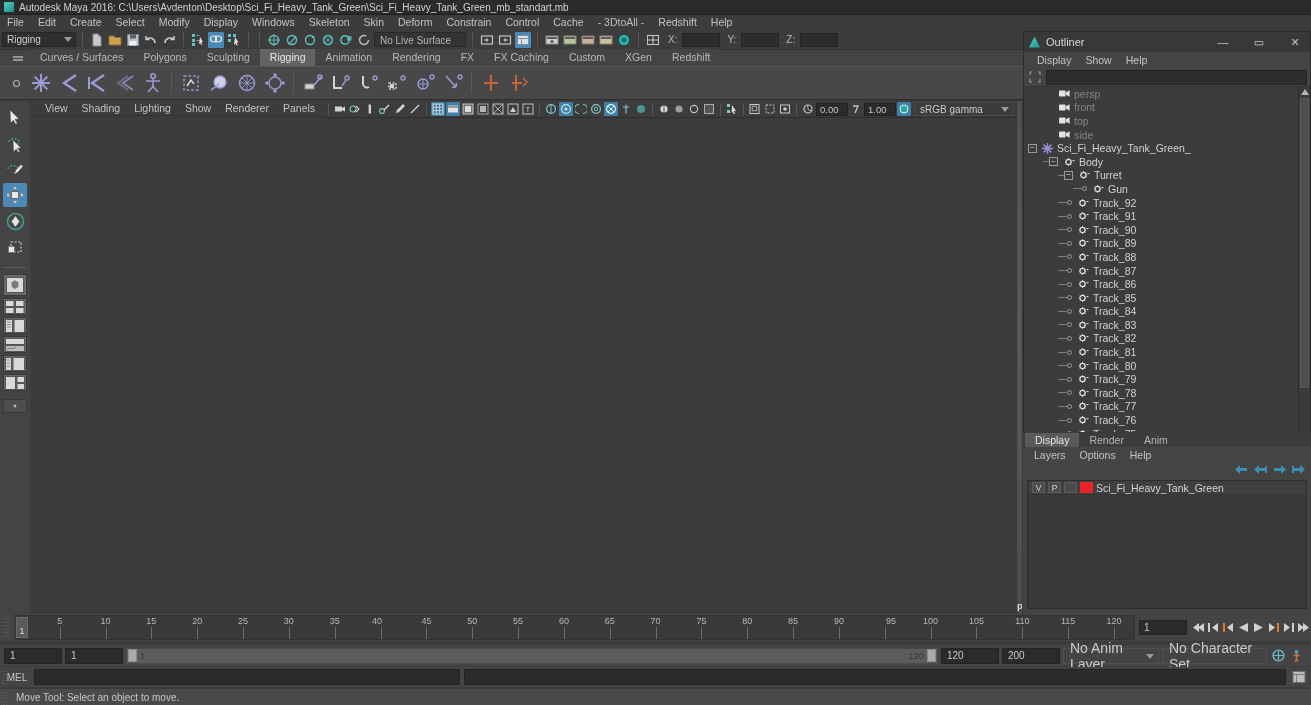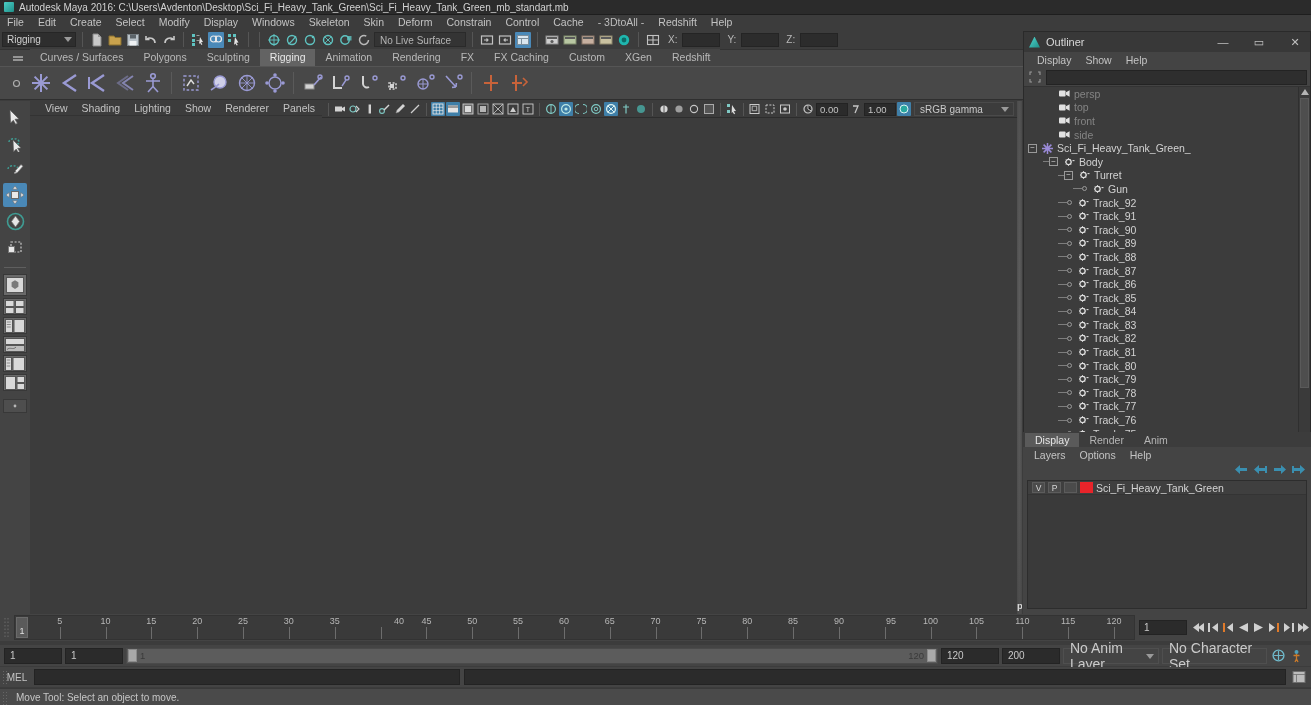--- a/index.html
+++ b/index.html
@@ -1182,32 +1182,32 @@
           </div>
           <div class="ol-row">
             <span class="ol-indent" style="width: 17px;"></span>
             <span style="width: 11px;"></span>
             <span style="display: inline-flex; align-items: center; margin: 0px 4px 0px 5px;">
               <svg width="11" height="9" viewBox="0 0 11 9">
                 <rect x="0" y="1.5" width="6.6" height="6" rx="1" fill="#e2e2e2"></rect>
                 <path d="M7 3.3l3.6-2v6.4L7 5.7z" fill="#e2e2e2"></path>
               </svg>
             </span>
-            <span class="ol-label dim">top</span>
+            <span class="ol-label dim">front</span>
           </div>
           <div class="ol-row">
             <span class="ol-indent" style="width: 17px;"></span>
             <span style="width: 11px;"></span>
             <span style="display: inline-flex; align-items: center; margin: 0px 4px 0px 5px;">
               <svg width="11" height="9" viewBox="0 0 11 9">
                 <rect x="0" y="1.5" width="6.6" height="6" rx="1" fill="#e2e2e2"></rect>
                 <path d="M7 3.3l3.6-2v6.4L7 5.7z" fill="#e2e2e2"></path>
               </svg>
             </span>
-            <span class="ol-label dim">front</span>
+            <span class="ol-label dim">top</span>
           </div>
           <div class="ol-row">
             <span class="ol-indent" style="width: 17px;"></span>
             <span style="width: 11px;"></span>
             <span style="display: inline-flex; align-items: center; margin: 0px 4px 0px 5px;">
               <svg width="11" height="9" viewBox="0 0 11 9">
                 <rect x="0" y="1.5" width="6.6" height="6" rx="1" fill="#e2e2e2"></rect>
                 <path d="M7 3.3l3.6-2v6.4L7 5.7z" fill="#e2e2e2"></path>
               </svg>
             </span>
@@ -1590,21 +1590,21 @@
         <div class="ts-tlabel" style="left: 136.353px;">15</div>
         <div class="ts-tick" style="left: 182.193px;"></div>
         <div class="ts-tlabel" style="left: 182.193px;">20</div>
         <div class="ts-tick" style="left: 228.034px;"></div>
         <div class="ts-tlabel" style="left: 228.034px;">25</div>
         <div class="ts-tick" style="left: 273.874px;"></div>
         <div class="ts-tlabel" style="left: 273.874px;">30</div>
         <div class="ts-tick" style="left: 319.714px;"></div>
         <div class="ts-tlabel" style="left: 319.714px;">35</div>
         <div class="ts-tick" style="left: 365.555px;"></div>
-        <div class="ts-tlabel" style="left: 384px;">40</div>
+        <div class="ts-tlabel" style="left: 362px;">40</div>
         <div class="ts-tick" style="left: 411.395px;"></div>
         <div class="ts-tlabel" style="left: 411.395px;">45</div>
         <div class="ts-tick" style="left: 457.235px;"></div>
         <div class="ts-tlabel" style="left: 457.235px;">50</div>
         <div class="ts-tick" style="left: 503.076px;"></div>
         <div class="ts-tlabel" style="left: 503.076px;">55</div>
         <div class="ts-tick" style="left: 548.916px;"></div>
         <div class="ts-tlabel" style="left: 548.916px;">60</div>
         <div class="ts-tick" style="left: 594.756px;"></div>
         <div class="ts-tlabel" style="left: 594.756px;">65</div>

